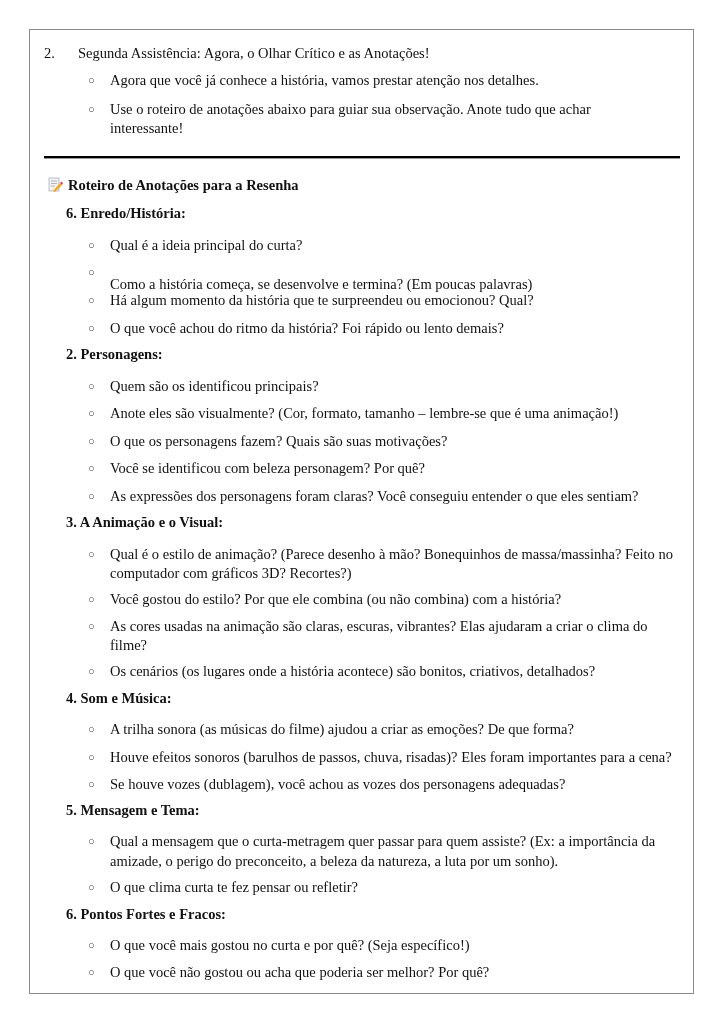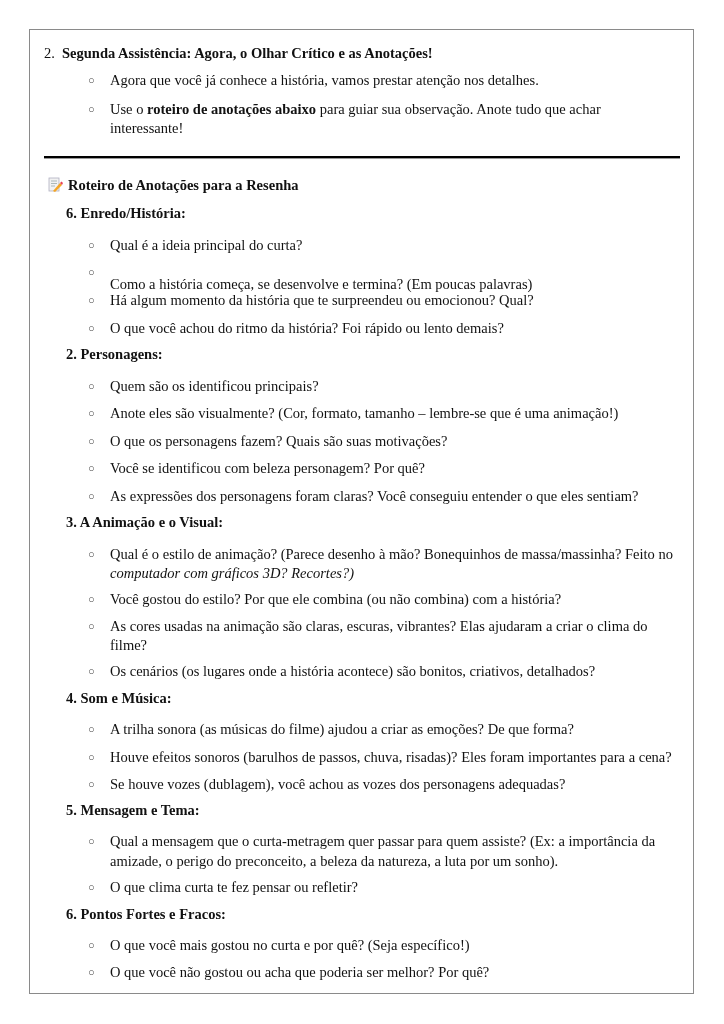--- a/index.html
+++ b/index.html
@@ -2,28 +2,28 @@
 <html><head>
 <meta charset="utf-8">
 <style>
   html, body { margin:0; padding:0; background:#ffffff; }
   body { width:724px; height:1024px; position:relative; overflow:hidden;
          font-family:"Liberation Serif", serif; color:#111; font-size:14.5px; }
   .box { position:absolute; left:29px; top:29px; width:665px; height:965px;
          border:1px solid #8a8a8a; box-sizing:border-box; }
   .abs { position:absolute; white-space:nowrap; }
   .num { left:44px; }
-  .h2 { left:62px; font-weight:bold; }
+  .h2 { left:78px; font-weight:normal; }
   .bullet { position:absolute; left:88px; font-size:11px; color:#444; }
   .item { position:absolute; left:110px; line-height:19px; }
   .divider { position:absolute; left:44px; top:156px; width:636px; height:2px; background:#000; border-bottom:1px solid #999; }
   .sec { position:absolute; left:66px; font-weight:bold; }
   .memo { position:absolute; left:47px; top:177px; width:16px; height:16px; }
   .title { position:absolute; left:68px; top:177px; font-weight:bold; }
-  b { font-weight:bold; }
+  b { font-weight:normal; }
 </style>
 </head>
 <body>
 
 <div class="box"></div>
 
 <span class="abs num" style="top:45px;">2.</span>
 <span class="abs h2" style="top:45px;">Segunda Assistência: Agora, o Olhar Crítico e as Anotações!</span>
 
 <span class="bullet" style="top:74px;">○</span>
@@ -61,21 +61,21 @@
     <span class="item" style="top: 404px;">Anote eles são visualmente? (Cor, formato, tamanho – lembre-se que é uma animação!)</span>
     <span class="bullet" style="top: 435px;">○</span>
     <span class="item" style="top: 432px;">O que os personagens fazem? Quais são suas motivações?</span>
     <span class="bullet" style="top: 462px;">○</span>
     <span class="item" style="top: 459px;">Você se identificou com beleza personagem? Por quê?</span>
     <span class="bullet" style="top: 490px;">○</span>
     <span class="item" style="top: 487px;">As expressões dos personagens foram claras? Você conseguiu entender o que eles sentiam?</span>
     <span class="sec abs" style="top: 514px;">3. A Animação e o Visual:</span>
     <span class="bullet" style="top: 548px;">○</span>
     <span class="item" style="top: 545px;">Qual é o estilo de animação? (Parece desenho à mão? Bonequinhos de massa/massinha? Feito no</span>
-    <span class="item" style="top: 564px; font-style: italic;">computador com gráficos 3D? Recortes?)</span>
+    <span class="item" style="top: 564px;">computador com gráficos 3D? Recortes?)</span>
     <span class="bullet" style="top: 593px;">○</span>
     <span class="item" style="top: 590px;">Você gostou do estilo? Por que ele combina (ou não combina) com a história?</span>
     <span class="bullet" style="top: 620px;">○</span>
     <span class="item" style="top: 617px;">As cores usadas na animação são claras, escuras, vibrantes? Elas ajudaram a criar o clima do</span>
     <span class="item" style="top: 636px;">filme?</span>
     <span class="bullet" style="top: 665px;">○</span>
     <span class="item" style="top: 662px;">Os cenários (os lugares onde a história acontece) são bonitos, criativos, detalhados?</span>
     <span class="sec abs" style="top: 690px;">4. Som e Música:</span>
     <span class="bullet" style="top: 723px;">○</span>
     <span class="item" style="top: 720px; text-align: center;">A trilha sonora (as músicas do filme) ajudou a criar as emoções? De que forma?</span>

